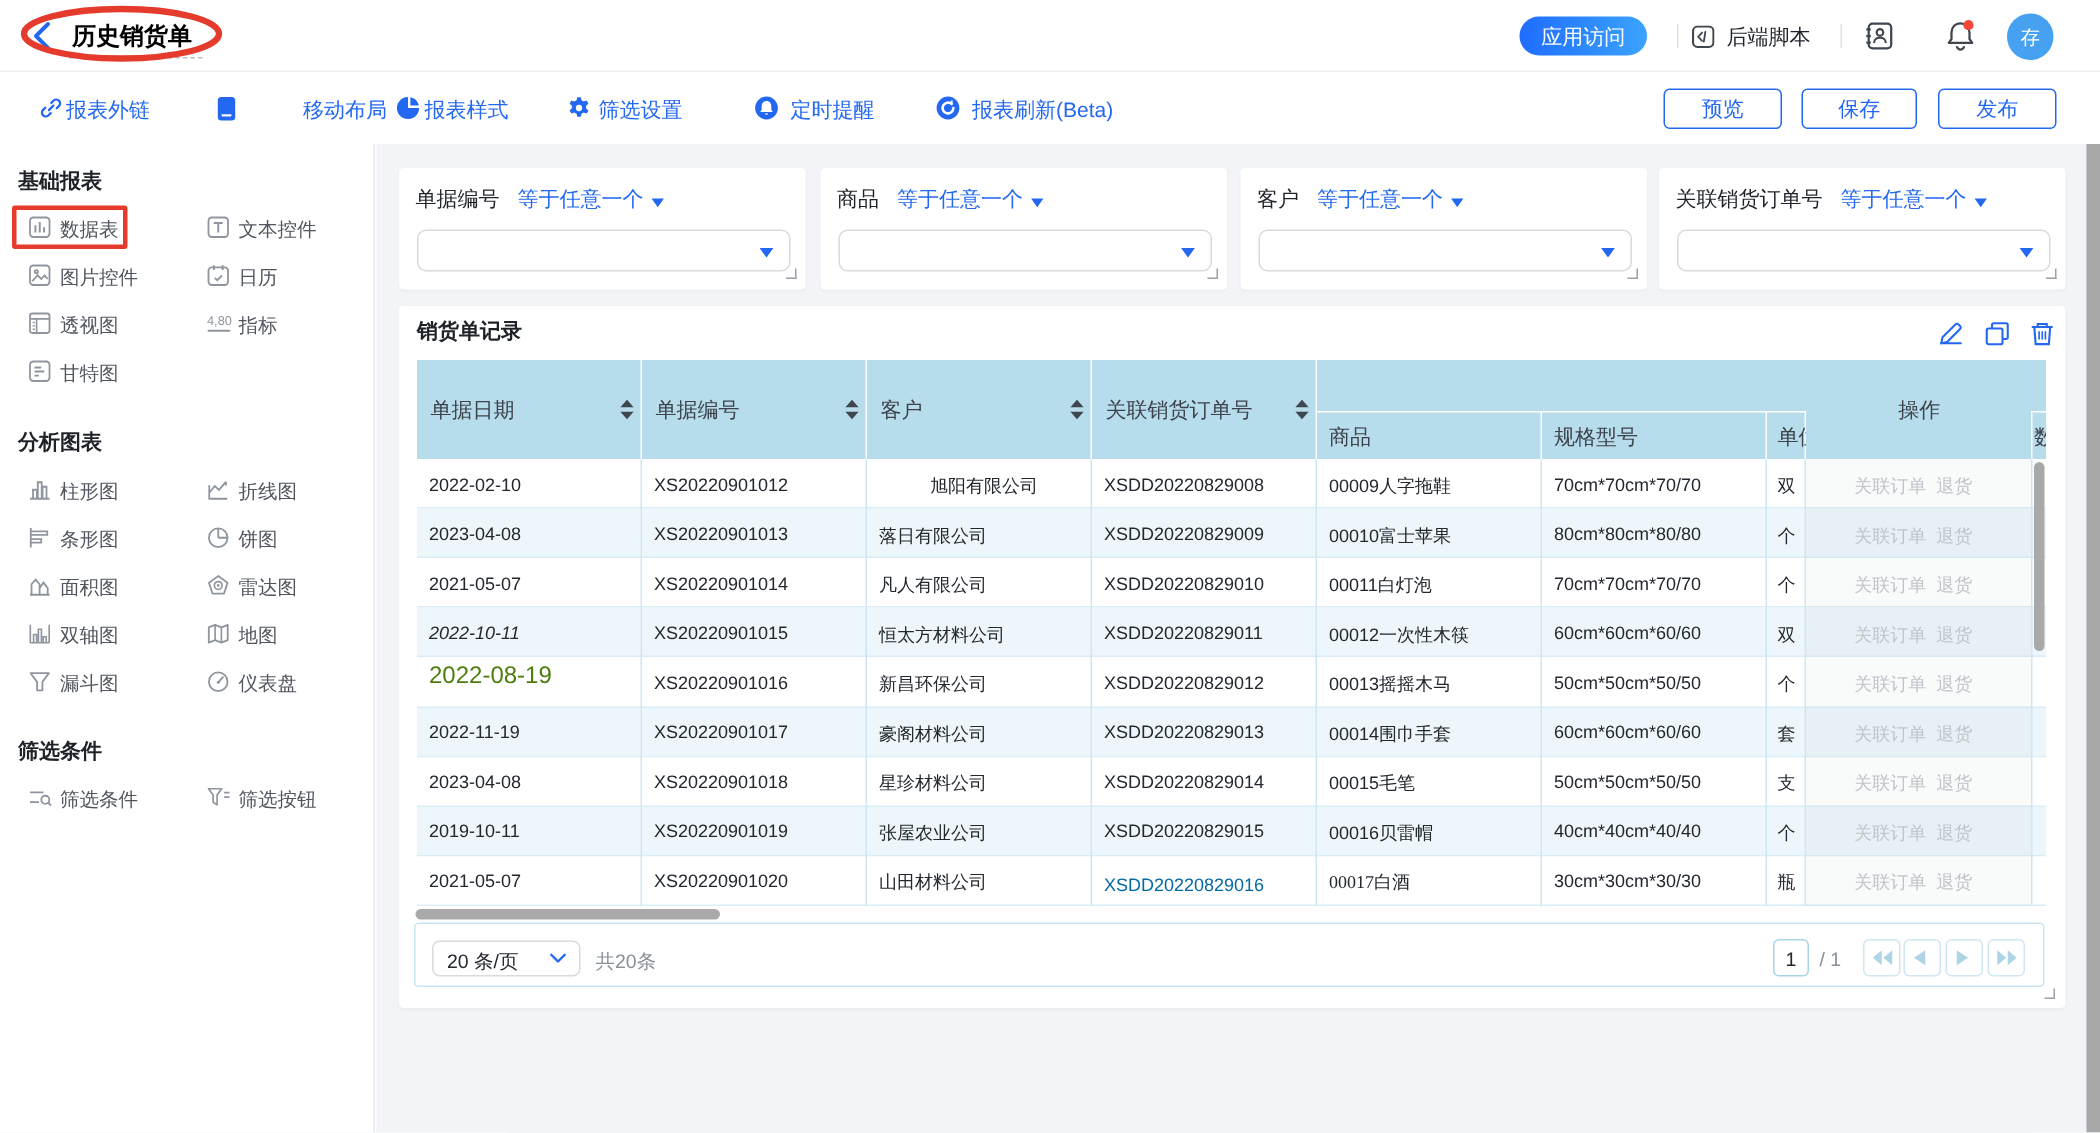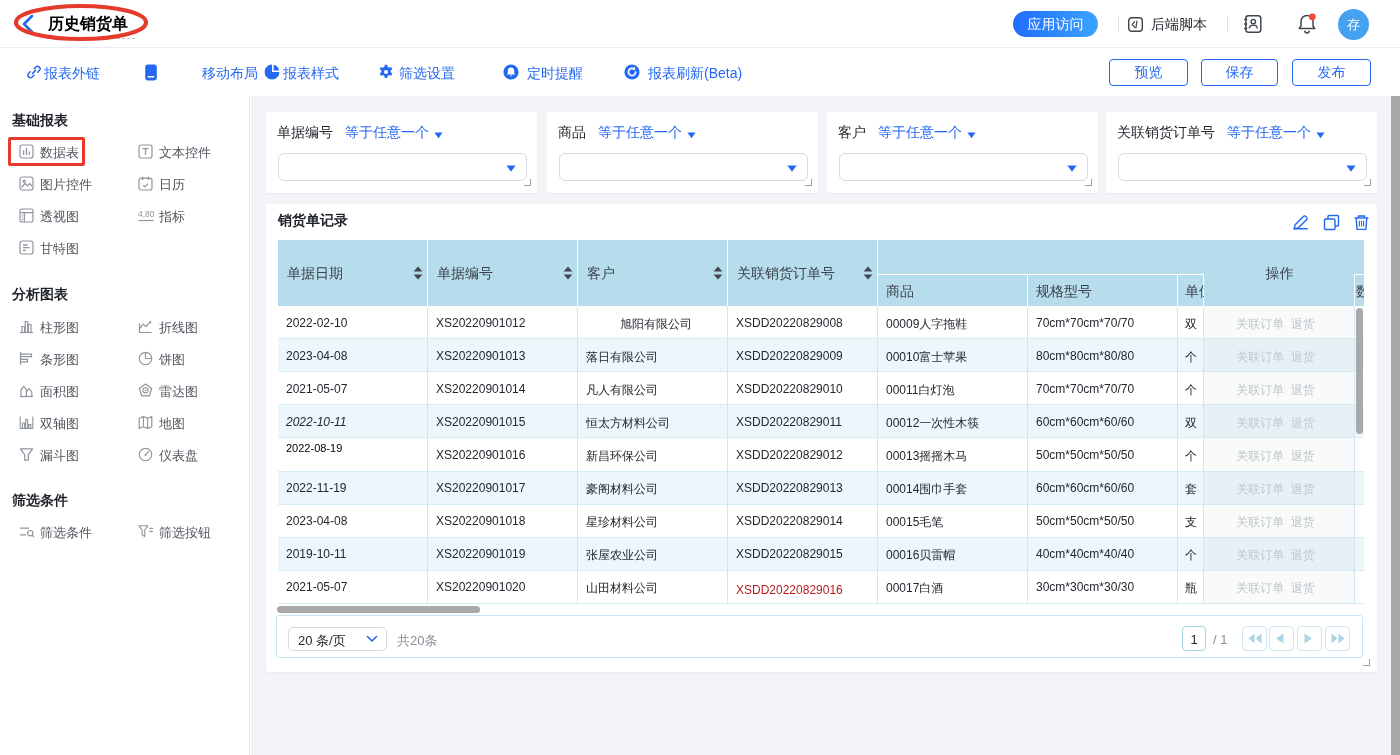--- a/index.html
+++ b/index.html
@@ -414,21 +414,21 @@
 <div class="abs" style="left:278px;top:405.33px;width:1086px;height:33.11px;background:#edf6fa;border-bottom:1px solid #d9edf7;"></div>
 <div class="abs" style="left:286px;top:414.83px;font-size:12px;color:#23272e;white-space:nowrap;font-style:italic;">2022-10-11</div>
 <div class="abs" style="left:436px;top:414.83px;font-size:12px;color:#23272e;white-space:nowrap;">XS20220901015</div>
 <div class="abs" style="left:586px;top:414.83px;font-size:12px;color:#23272e;white-space:nowrap;">恒太方材料公司</div>
 <div class="abs" style="left:736px;top:414.83px;font-size:12px;color:#23272e;white-space:nowrap;">XSDD20220829011</div>
 <div class="abs" style="left:886px;top:414.83px;font-size:12px;color:#23272e;white-space:nowrap;">00012一次性木筷</div>
 <div class="abs" style="left:1036px;top:414.83px;font-size:12px;color:#23272e;white-space:nowrap;">60cm*60cm*60/60</div>
 <div class="abs" style="left:1178px;top:414.83px;width:26px;text-align:center;font-size:12px;color:#23272e;">双</div>
 <div class="abs" style="left:1204px;top:414.83px;width:143px;text-align:center;font-size:12px;color:#c5c9cf;white-space:nowrap;">关联订单&nbsp;&nbsp;退货</div>
 <div class="abs" style="left:278px;top:438.44px;width:1086px;height:33.11px;background:#ffffff;border-bottom:1px solid #d9edf7;"></div>
-<div class="abs" style="left:286px;top:442px;font-size:11px;color:#000000;white-space:nowrap;">2022-08-19</div>
+<div class="abs" style="left:286px;top:442px;font-size:16px;color:#4d7c0f;white-space:nowrap;">2022-08-19</div>
 <div class="abs" style="left:436px;top:447.94px;font-size:12px;color:#23272e;white-space:nowrap;">XS20220901016</div>
 <div class="abs" style="left:586px;top:447.94px;font-size:12px;color:#23272e;white-space:nowrap;">新昌环保公司</div>
 <div class="abs" style="left:736px;top:447.94px;font-size:12px;color:#23272e;white-space:nowrap;text-align:right;">XSDD20220829012</div>
 <div class="abs" style="left:886px;top:447.94px;font-size:12px;color:#23272e;white-space:nowrap;">00013摇摇木马</div>
 <div class="abs" style="left:1036px;top:447.94px;font-size:12px;color:#23272e;white-space:nowrap;">50cm*50cm*50/50</div>
 <div class="abs" style="left:1178px;top:447.94px;width:26px;text-align:center;font-size:12px;color:#23272e;">个</div>
 <div class="abs" style="left:1204px;top:447.94px;width:143px;text-align:center;font-size:12px;color:#c5c9cf;white-space:nowrap;">关联订单&nbsp;&nbsp;退货</div>
 <div class="abs" style="left:278px;top:471.55px;width:1086px;height:33.11px;background:#edf6fa;border-bottom:1px solid #d9edf7;"></div>
 <div class="abs" style="left:286px;top:481.05px;font-size:12px;color:#23272e;white-space:nowrap;">2022-11-19</div>
 <div class="abs" style="left:436px;top:481.05px;font-size:12px;color:#23272e;white-space:nowrap;">XS20220901017</div>
@@ -453,22 +453,22 @@
 <div class="abs" style="left:586px;top:547.28px;font-size:12px;color:#23272e;white-space:nowrap;">张屋农业公司</div>
 <div class="abs" style="left:736px;top:547.28px;font-size:12px;color:#23272e;white-space:nowrap;">XSDD20220829015</div>
 <div class="abs" style="left:886px;top:547.28px;font-size:12px;color:#23272e;white-space:nowrap;">00016贝雷帽</div>
 <div class="abs" style="left:1036px;top:547.28px;font-size:12px;color:#23272e;white-space:nowrap;">40cm*40cm*40/40</div>
 <div class="abs" style="left:1178px;top:547.28px;width:26px;text-align:center;font-size:12px;color:#23272e;">个</div>
 <div class="abs" style="left:1204px;top:547.28px;width:143px;text-align:center;font-size:12px;color:#c5c9cf;white-space:nowrap;">关联订单&nbsp;&nbsp;退货</div>
 <div class="abs" style="left:278px;top:570.89px;width:1086px;height:33.11px;background:#ffffff;border-bottom:1px solid #d9edf7;"></div>
 <div class="abs" style="left:286px;top:580.39px;font-size:12px;color:#23272e;white-space:nowrap;">2021-05-07</div>
 <div class="abs" style="left:436px;top:580.39px;font-size:12px;color:#23272e;white-space:nowrap;">XS20220901020</div>
 <div class="abs" style="left:586px;top:580.39px;font-size:12px;color:#23272e;white-space:nowrap;">山田材料公司</div>
-<div class="abs" style="left:736px;top:583px;font-size:12px;color:#b91c1c;white-space:nowrap;">XSDD20220829016</div>
-<div class="abs" style="left:886px;top:580.39px;font-size:12px;color:#23272e;white-space:nowrap;">00017白酒</div>
+<div class="abs" style="left:736px;top:583px;font-size:12px;color:#0369a1;white-space:nowrap;">XSDD20220829016</div>
+<div class="abs" style="left:886px;top:580.39px;font-size:12px;color:#23272e;white-space:nowrap;font-family:Liberation Serif, serif;">00017白酒</div>
 <div class="abs" style="left:1036px;top:580.39px;font-size:12px;color:#23272e;white-space:nowrap;">30cm*30cm*30/30</div>
 <div class="abs" style="left:1178px;top:580.39px;width:26px;text-align:center;font-size:12px;color:#23272e;">瓶</div>
 <div class="abs" style="left:1204px;top:580.39px;width:143px;text-align:center;font-size:12px;color:#c5c9cf;white-space:nowrap;">关联订单&nbsp;&nbsp;退货</div>
 <div class="abs" style="left:1204px;top:306px;width:151px;height:298px;background:rgba(60,90,110,0.03);"></div>
 <div class="abs" style="left:427px;top:306px;width:1px;height:298px;background:#cfe7f3;"></div>
 <div class="abs" style="left:577px;top:306px;width:1px;height:298px;background:#cfe7f3;"></div>
 <div class="abs" style="left:727px;top:306px;width:1px;height:298px;background:#cfe7f3;"></div>
 <div class="abs" style="left:877px;top:306px;width:1px;height:298px;background:#cfe7f3;"></div>
 <div class="abs" style="left:1027px;top:306px;width:1px;height:298px;background:#cfe7f3;"></div>
 <div class="abs" style="left:1177px;top:306px;width:1px;height:298px;background:#cfe7f3;"></div>

